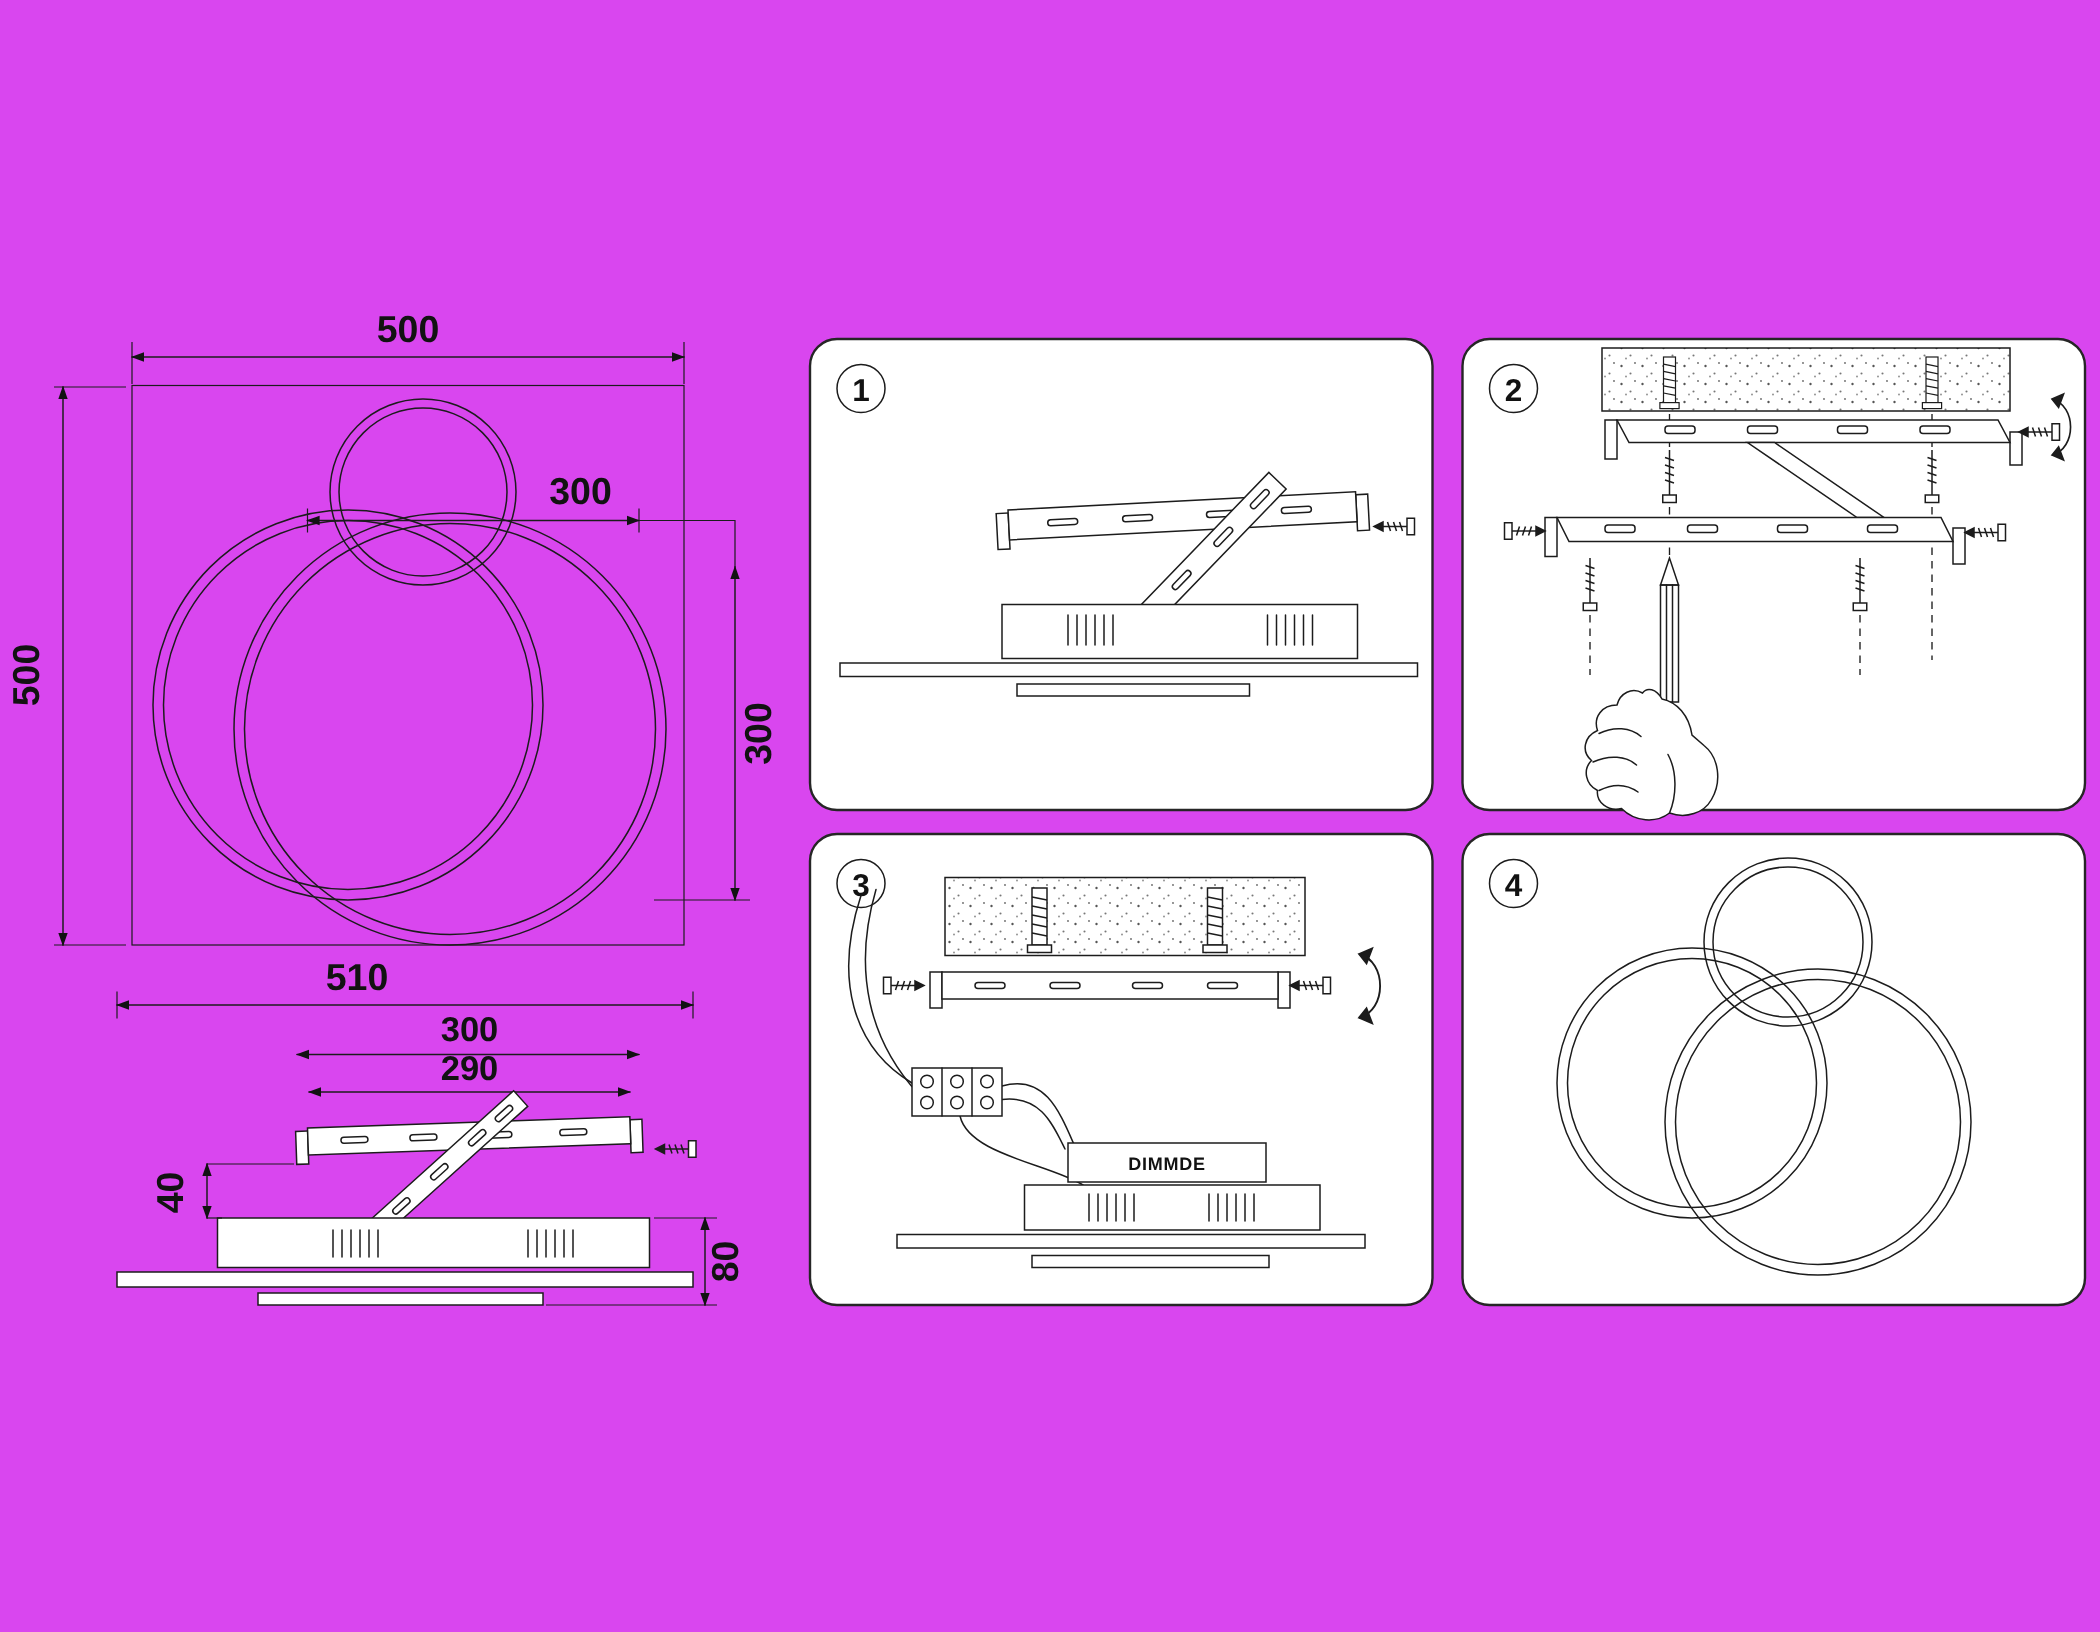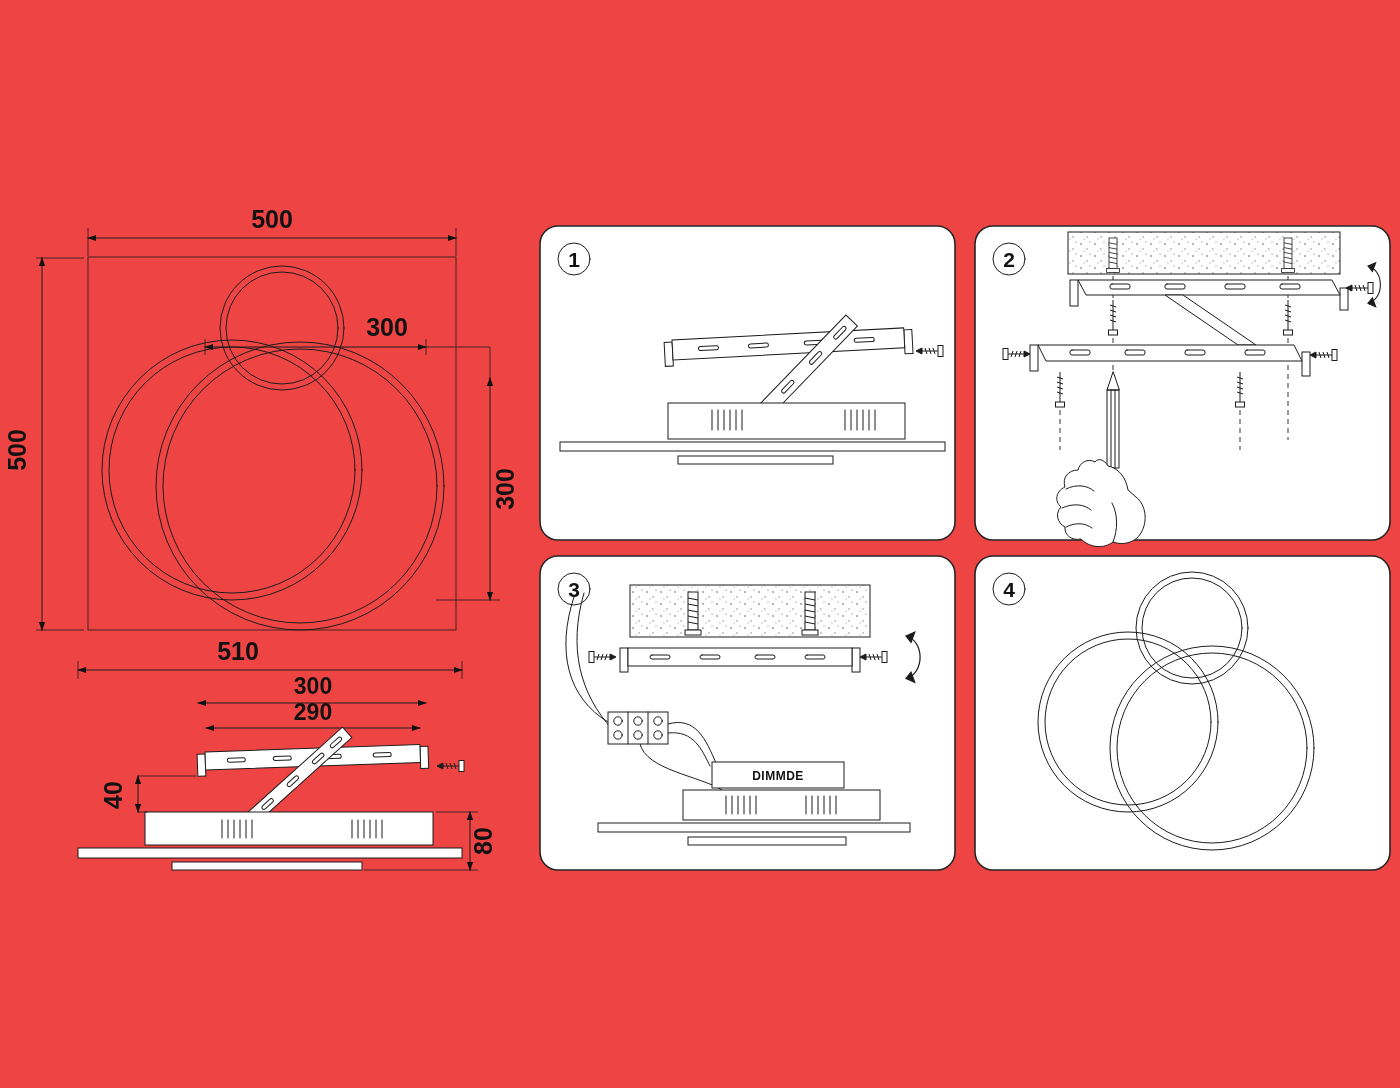--- a/index.html
+++ b/index.html
@@ -1,16 +1,16 @@
 <!DOCTYPE html>
 <html><head>
 <meta charset="utf-8">
 <style>
   html,body{margin:0;padding:0;background:#fff;}
-  .stage{position:relative;width:1400px;height:1088px;background:#ef4444;overflow:hidden;
+  .stage{position:relative;width:1400px;height:1088px;background:#d946ef;overflow:hidden;
          font-family:"Liberation Sans",sans-serif;}
   svg{display:block}
   .ln{stroke:#1c1c1c;stroke-width:1;fill:none;stroke-linecap:round}
   .lnw{stroke:#1c1c1c;stroke-width:1;fill:#fff}
   .thin{stroke:#1c1c1c;stroke-width:.8;fill:none}
   .dash{stroke:#1c1c1c;stroke-width:.9;fill:none;stroke-dasharray:5 4}
   .pnl{stroke:#262626;stroke-width:1.6;fill:#fff}
   .dim{font:700 25px "Liberation Sans",sans-serif;fill:#121212}
   .dim2{font:700 23px "Liberation Sans",sans-serif;fill:#121212}
   .stepnum{font:700 21px "Liberation Sans",sans-serif;fill:#121212}

